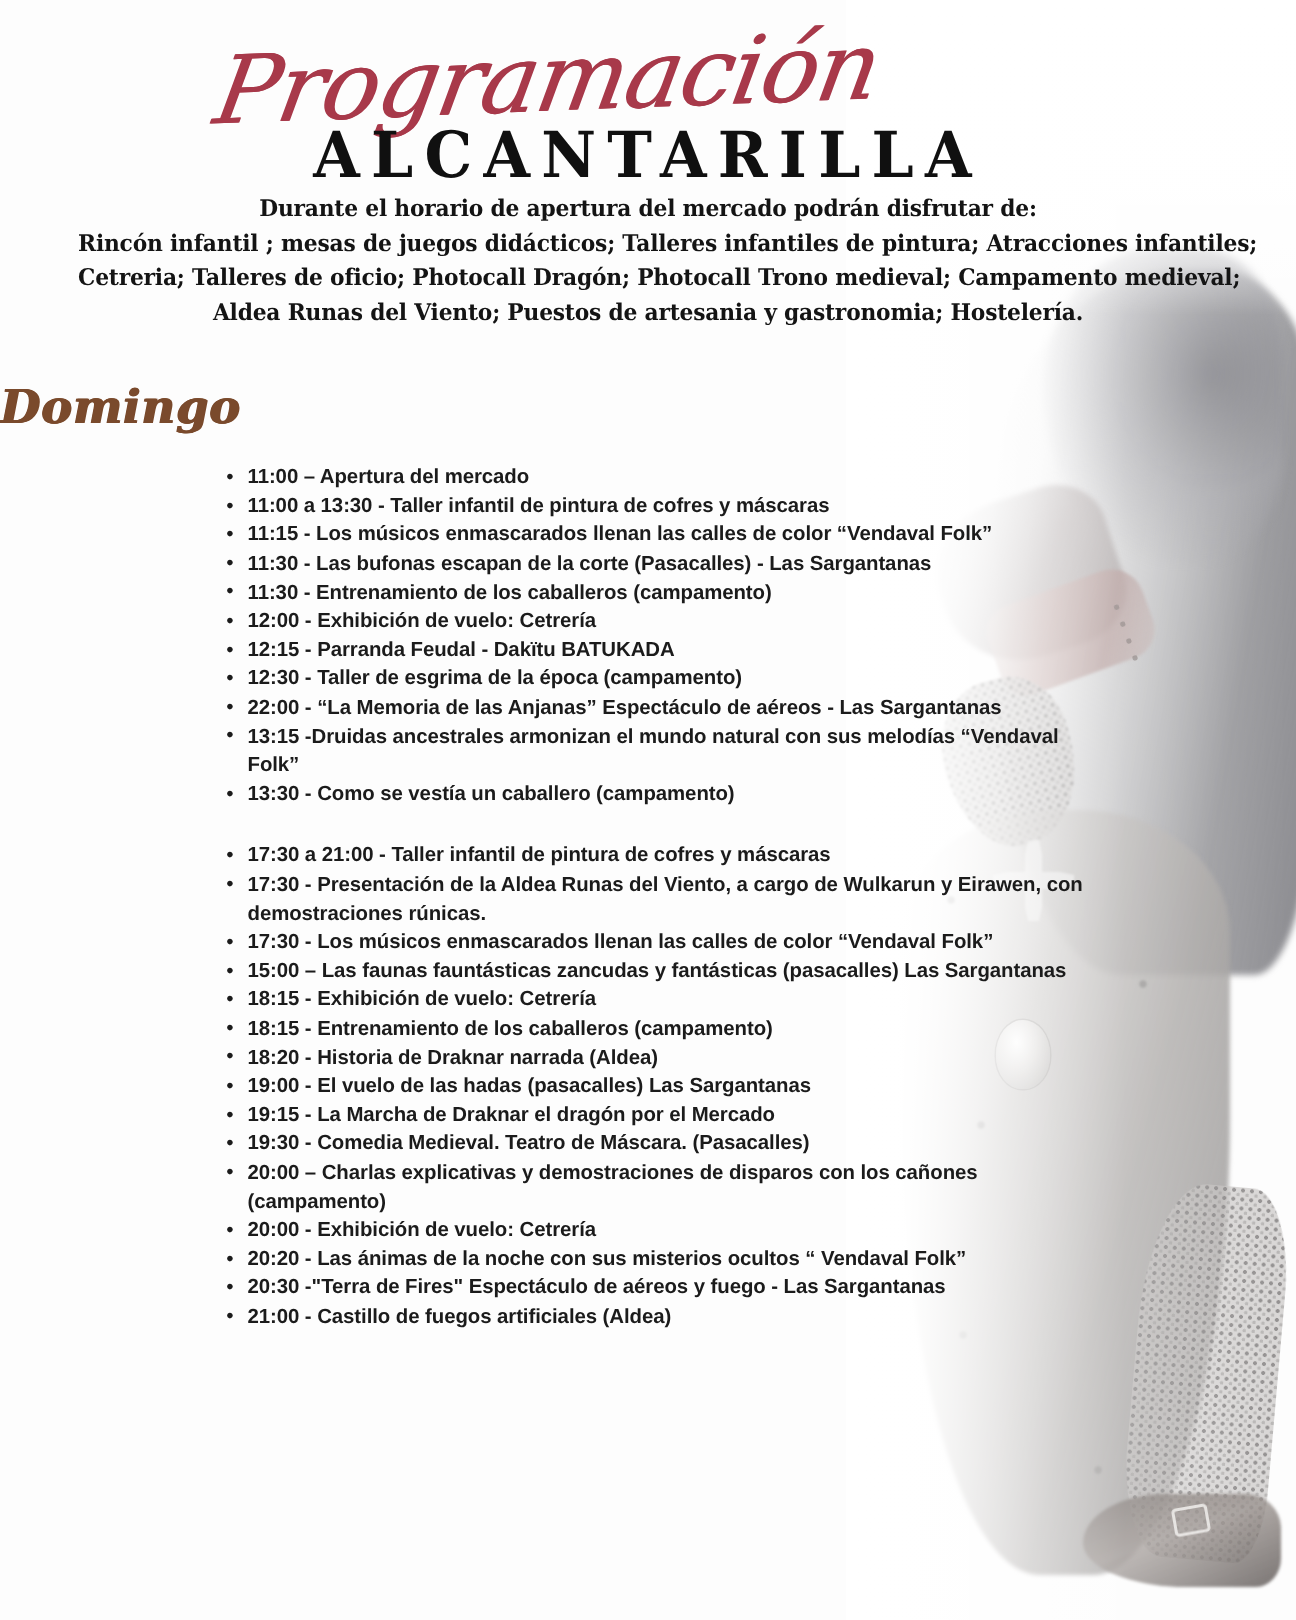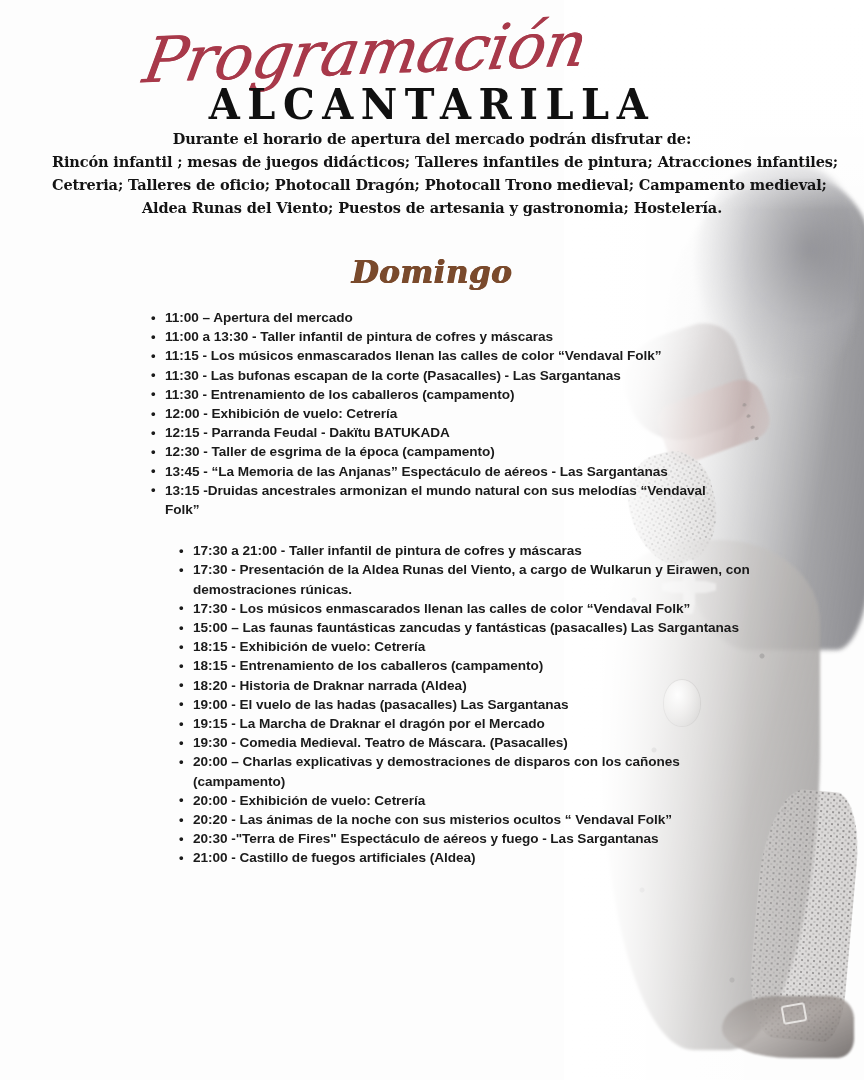--- a/index.html
+++ b/index.html
@@ -298,38 +298,37 @@
     line-height: 23px;
     color: #141414;
     letter-spacing: -0.15px;
     transform: scaleX(0.95);
   }
   #intro .intro-line { display: block; white-space: nowrap; }
 
   
   #day-heading {
     margin-top: 34px;
-    text-align: center;
     font-family: "DejaVu Serif", serif;
     font-weight: 700;
     font-style: italic;
     font-size: 31px;
     letter-spacing: 0.5px;
     color: #7a4a2c;
     text-shadow: 0.7px 0 0 #7a4a2c, -0.4px 0 0 #7a4a2c;
   }
 
   
   .schedule-block {
     margin: 0;
     padding: 0 0 0 165px;
     list-style: none;
   }
   #block-morning { margin-top: 18px; }
-  #block-evening { margin-top: 22px; margin-left: 28px; }
+  #block-evening { margin-top: 22px; }
 
   .schedule-item {
     position: relative;
     font-family: "Liberation Sans", sans-serif;
     font-weight: 700;
     font-size: 13.6px;
     line-height: 19.2px;
     color: #1b1b1b;
     padding-left: 0;
     max-width: 566px;
@@ -383,22 +382,23 @@
 
   <ul id="block-morning" class="schedule-block">
       <li class="schedule-item">11:00 – Apertura del mercado</li>
       <li class="schedule-item">11:00 a 13:30 - Taller infantil de pintura de cofres y máscaras</li>
       <li class="schedule-item">11:15 - Los músicos enmascarados llenan las calles de color “Vendaval Folk”</li>
       <li class="schedule-item">11:30 - Las bufonas escapan de la corte (Pasacalles) - Las Sargantanas</li>
       <li class="schedule-item">11:30 -  Entrenamiento de los caballeros (campamento)</li>
       <li class="schedule-item">12:00 - Exhibición de vuelo: Cetrería</li>
       <li class="schedule-item">12:15 - Parranda Feudal - Dakïtu BATUKADA</li>
       <li class="schedule-item">12:30 - Taller de esgrima de la época (campamento)</li>
-      <li class="schedule-item">13:45 - “La Memoria de las Anjanas” Espectáculo de aéreos - Las Sargantanas</li>
+      <li class="schedule-item">22:00 - “La Memoria de las Anjanas” Espectáculo de aéreos - Las Sargantanas</li>
       <li class="schedule-item">13:15 -Druidas ancestrales armonizan el mundo natural con sus melodías “Vendaval Folk”</li>
+      <li class="schedule-item">13:30 - Como se vestía un caballero (campamento)</li>
     </ul>
 
   <ul id="block-evening" class="schedule-block">
       <li class="schedule-item">17:30 a 21:00 - Taller infantil de pintura de cofres y máscaras</li>
       <li class="schedule-item">17:30 -  Presentación  de la Aldea Runas del Viento, a cargo de Wulkarun y Eirawen, con demostraciones rúnicas.</li>
       <li class="schedule-item">17:30 -  Los músicos enmascarados llenan las calles de color “Vendaval Folk”</li>
       <li class="schedule-item">15:00 – Las faunas fauntásticas zancudas y fantásticas (pasacalles) Las Sargantanas</li>
       <li class="schedule-item">18:15 - Exhibición de vuelo: Cetrería</li>
       <li class="schedule-item">18:15 -  Entrenamiento de los caballeros (campamento)</li>
       <li class="schedule-item">18:20 - Historia de Draknar narrada (Aldea)</li>

